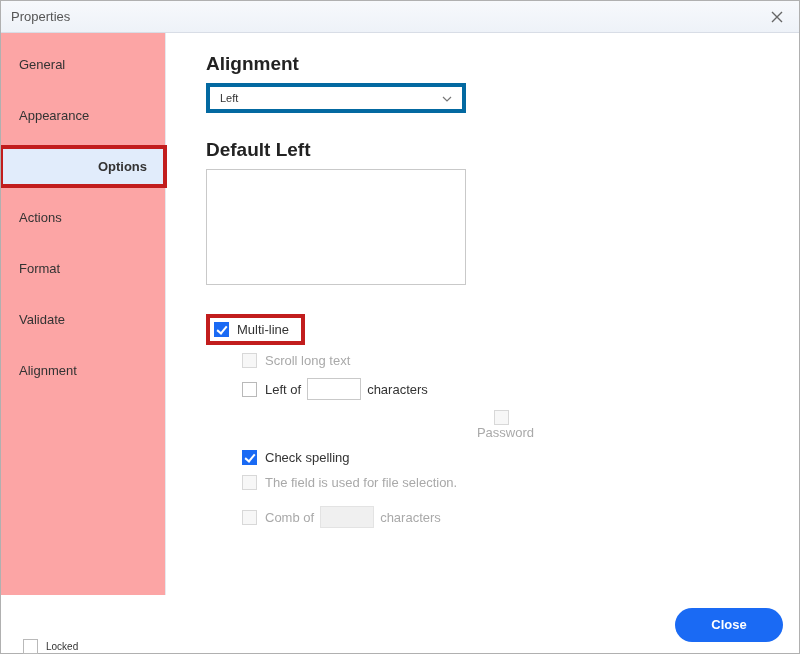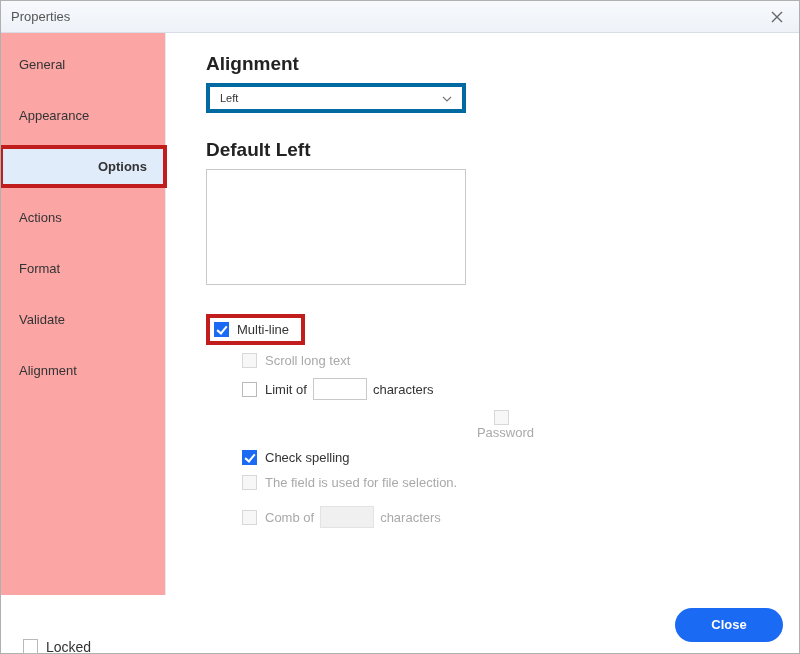--- a/index.html
+++ b/index.html
@@ -171,21 +171,21 @@
   .footer {
     height: 58px;
     display: flex;
     align-items: center;
     padding: 0 16px 0 22px;
     border-top: 1px solid #fff;
   }
   .footer .lock-row {
     display: flex;
     align-items: center;
-    font-size: 14px;
+    font-size: 10px;
     color: #333;
     margin-top: 44px;
   }
   .footer .spacer { flex: 1; }
   .close-btn {
     width: 108px;
     height: 34px;
     border-radius: 17px;
     background: #1a6af4;
     color: #fff;
@@ -245,21 +245,21 @@
         </div>
       </div>
 
       <div class="check-row disabled">
         <div class="cb disabled"></div>
         <span>Scroll long text</span>
       </div>
 
       <div class="check-row" style="margin-top:6px;">
         <div class="cb"></div>
-        <span>Limit of</span>
+        <span>Left of</span>
         <input class="inline-num enabled" style="">
         <span>characters</span>
       </div>
 
       <div class="check-row disabled" style="margin-top:6px;flex-direction:column;">
         <div class="cb disabled"></div>
         <span>Password</span>
       </div>
 
       <div class="check-row">

